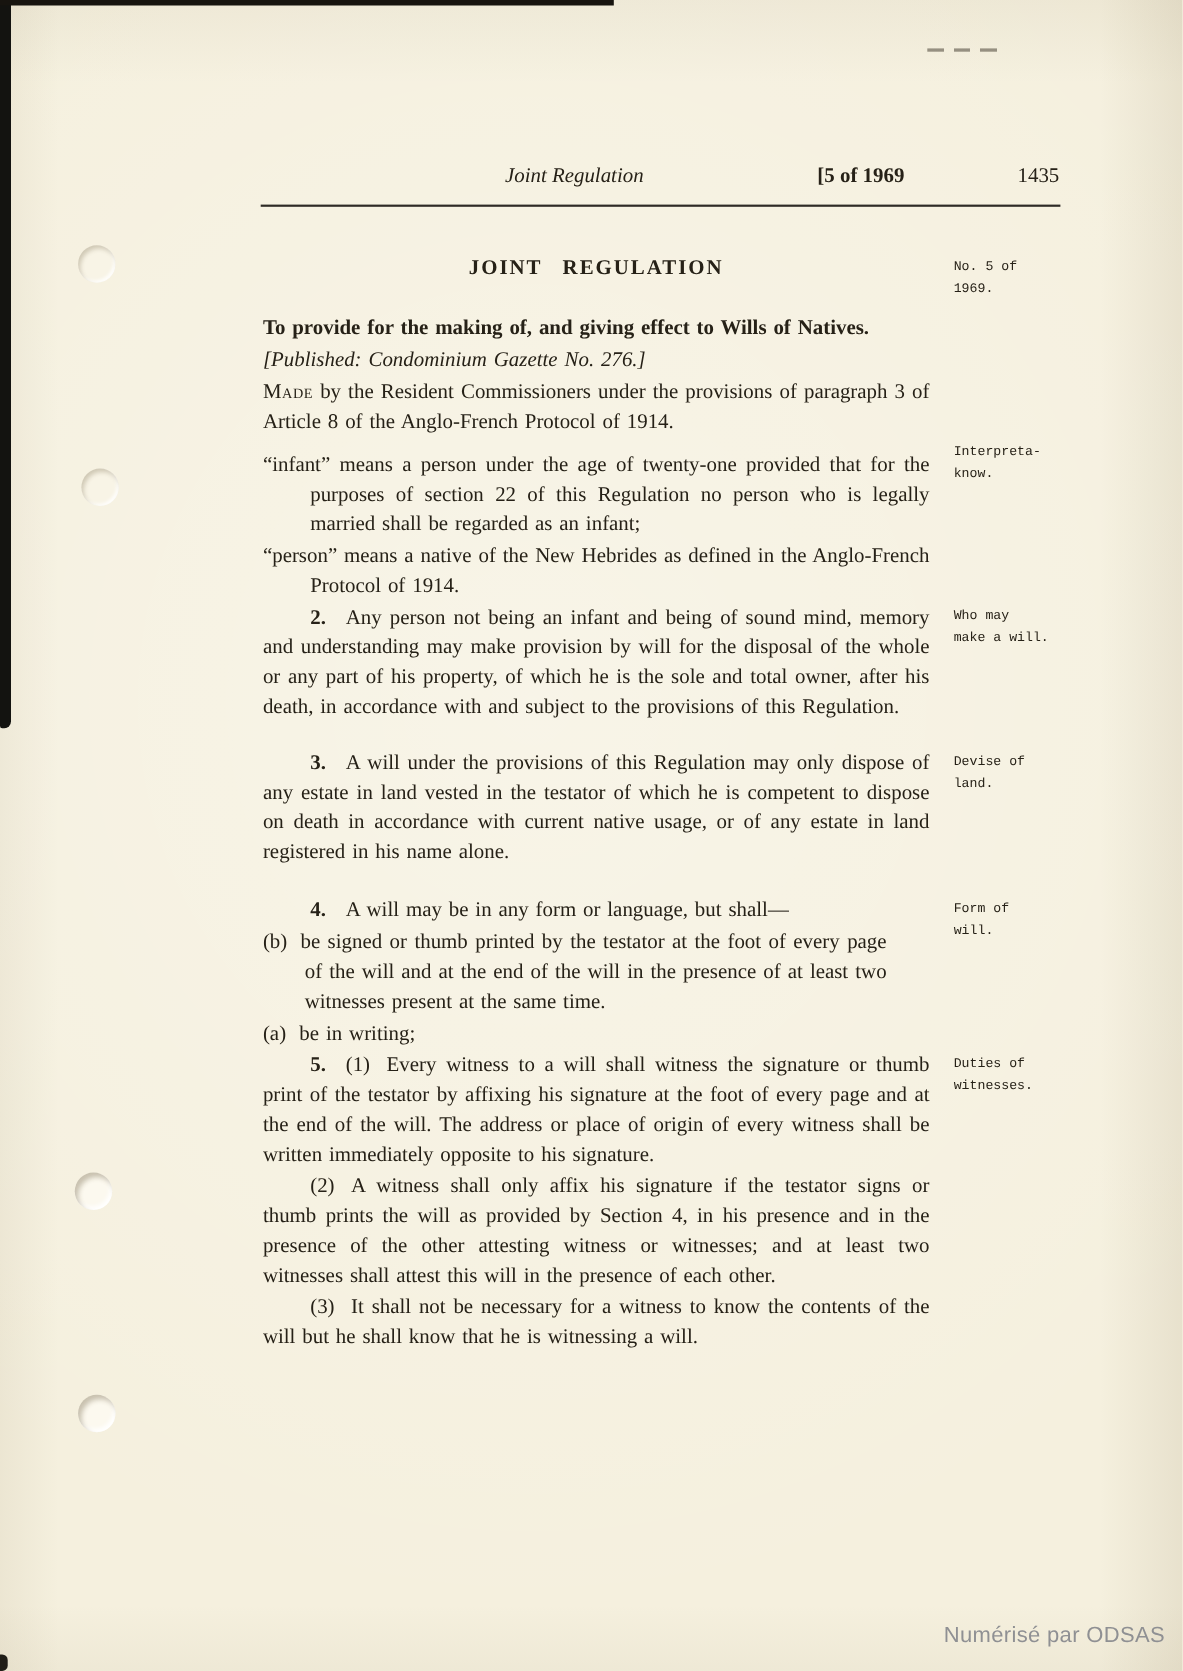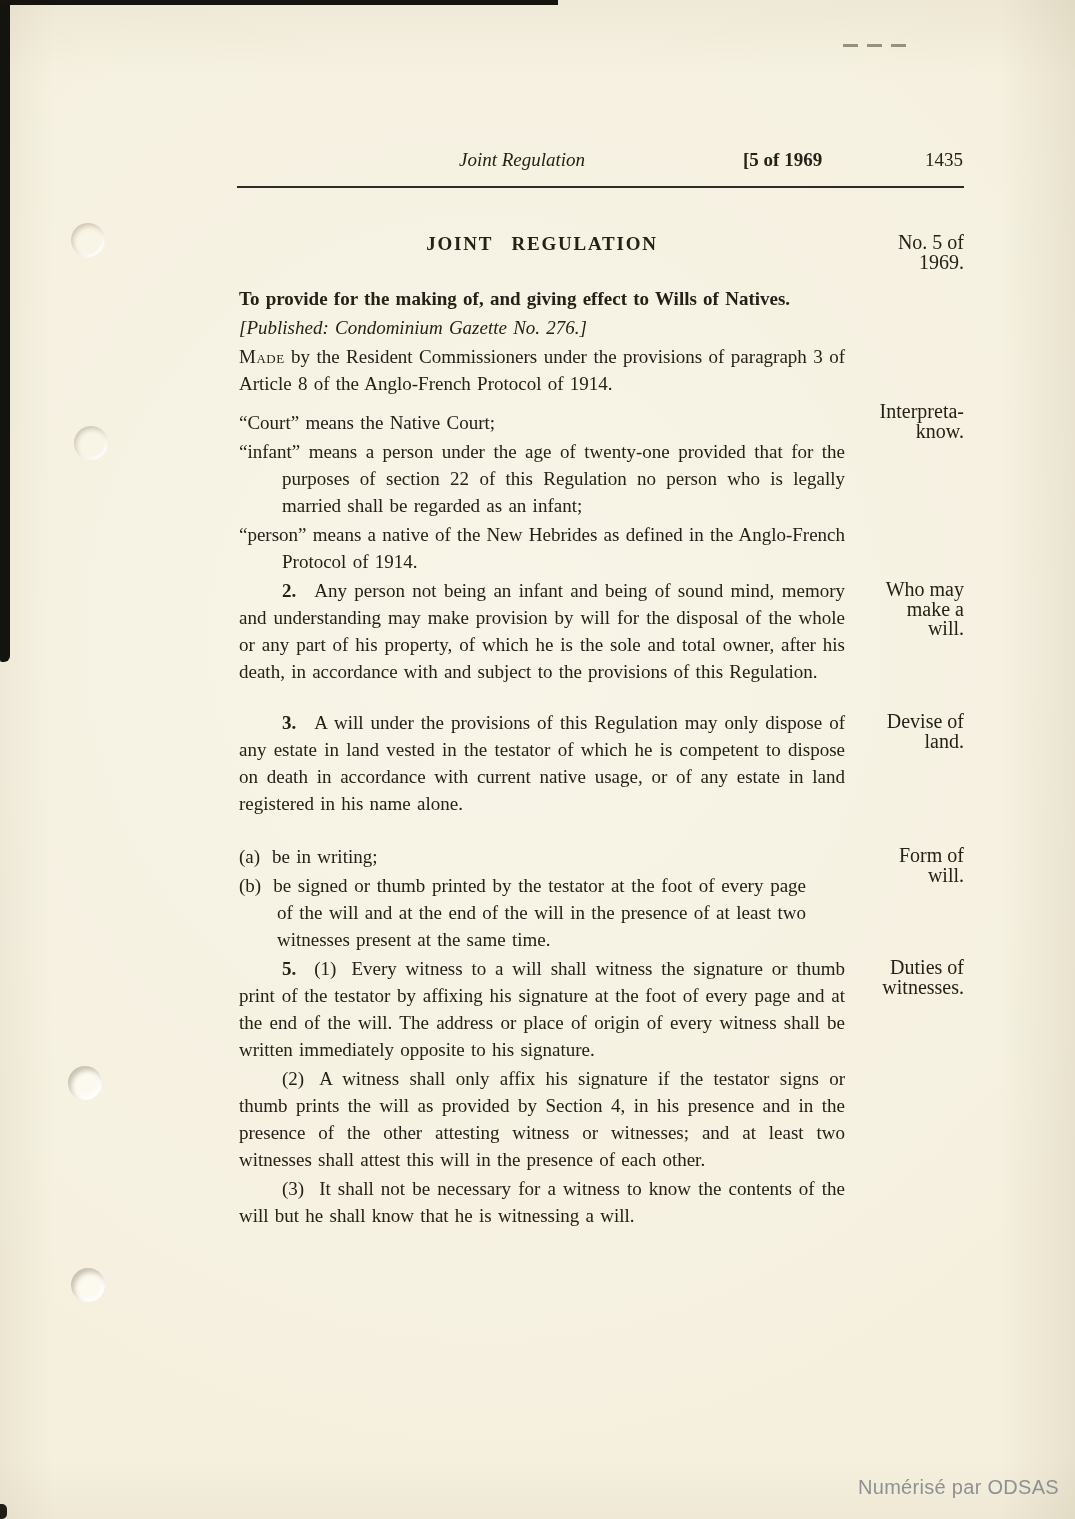--- a/index.html
+++ b/index.html
@@ -46,21 +46,21 @@
   .rh-title { position: absolute; left: 222px; font-style: italic; }
   .rh-cite  { position: absolute; left: 506px; font-weight: bold; text-align: right; }
   .rh-page  { position: absolute; right: 2px; }
 
   .rule { width: 727px; height: 2px; background: #2e2b26; margin: 14px 0 42px 0; }
 
   .block { position: relative; }
   .main-col { width: 610px; text-align: justify; word-spacing: 1.5px; }
   .main-col p { margin: 2px; }
 
-  .note { position: absolute; left: 630px; top: 3px; width: 97px; font-size: 20px; line-height: 19.5px; text-align: right; word-spacing: normal; }
+  .note { position: absolute; left: 630px; top: 3px; width: 97px; font-size: 12px; line-height: 19.5px; text-align: left; word-spacing: normal; font-family: Liberation Mono, monospace; }
 
   .doc-title { width: 610px; margin: 0; text-align: center; font-size: 19px; font-weight: 700; letter-spacing: 1.8px; word-spacing: 12px; }
 
   .purpose   { font-weight: bold; }
   .published { font-style: italic; }
   .smallcaps { font-variant: small-caps; letter-spacing: .5px; }
 
   .sect-p { text-indent: 43px; }
   .num { font-weight: bold; margin-right: 18px; }
   .sublabel { margin-right: 15px; }
@@ -137,21 +137,20 @@
     </div>
 
     <div class="block mb-s1">
       <div class="note">
         <div>Interpreta-</div>
         <div>know.</div>
       </div>
     </div>
 
     <div class="main-col">
-      <p class="def mb-def">“Court” means the Native Court;</p>
       <p class="def mb-def">“infant” means a person under the age of twenty-one provided that for the purposes of section 22 of this Regulation no person who is legally married shall be regarded as an infant;</p>
       <p class="def mb-def-last">“person” means a native of the New Hebrides as defined in the Anglo-French Protocol of 1914.</p>
     </div>
 
     <div class="block mb-s2">
       <div class="main-col">
         <p class="sect-p"><span class="num">2.</span><span>Any person not being an infant and being of sound mind, memory and understanding may make provision by will for the disposal of the whole or any part of his property, of which he is the sole and total owner, after his death, in accordance with and subject to the provisions of this Regulation.</span></p>
       </div>
       <div class="note">
         <div>Who may</div>
@@ -164,22 +163,23 @@
         <p class="sect-p"><span class="num">3.</span><span>A will under the provisions of this Regulation may only dispose of any estate in land vested in the testator of which he is competent to dispose on death in accordance with current native usage, or of any estate in land registered in his name alone.</span></p>
       </div>
       <div class="note">
         <div>Devise of</div>
         <div>land.</div>
       </div>
     </div>
 
     <div class="block">
       <div class="main-col">
+        <p class="sect-p mb-s4intro"><span class="num">4.</span><span>A will may be in any form or language, but shall—</span></p>
+        <p class="item mb-itemB"><span class="label">(b)</span><span>be signed or thumb printed by the testator at the foot of every page of the will and at the end of the will in the presence of at least two witnesses present at the same time.</span></p>
         <p class="item mb-itemA"><span class="label">(a)</span><span>be in writing;</span></p>
-        <p class="item mb-itemB"><span class="label">(b)</span><span>be signed or thumb printed by the testator at the foot of every page of the will and at the end of the will in the presence of at least two witnesses present at the same time.</span></p>
       </div>
       <div class="note">
         <div>Form of</div>
         <div>will.</div>
       </div>
     </div>
 
     <div class="block">
       <div class="main-col">
         <p class="sect-p mb-s5p1"><span class="num">5.</span><span class="sublabel">(1)</span><span>Every witness to a will shall witness the signature or thumb print of the testator by affixing his signature at the foot of every page and at the end of the will. The address or place of origin of every witness shall be written immediately opposite to his signature.</span></p>

